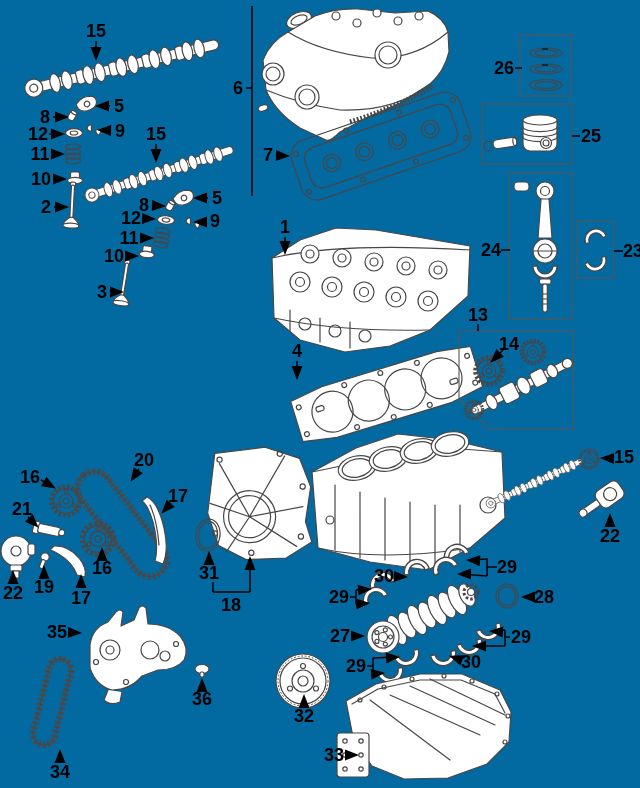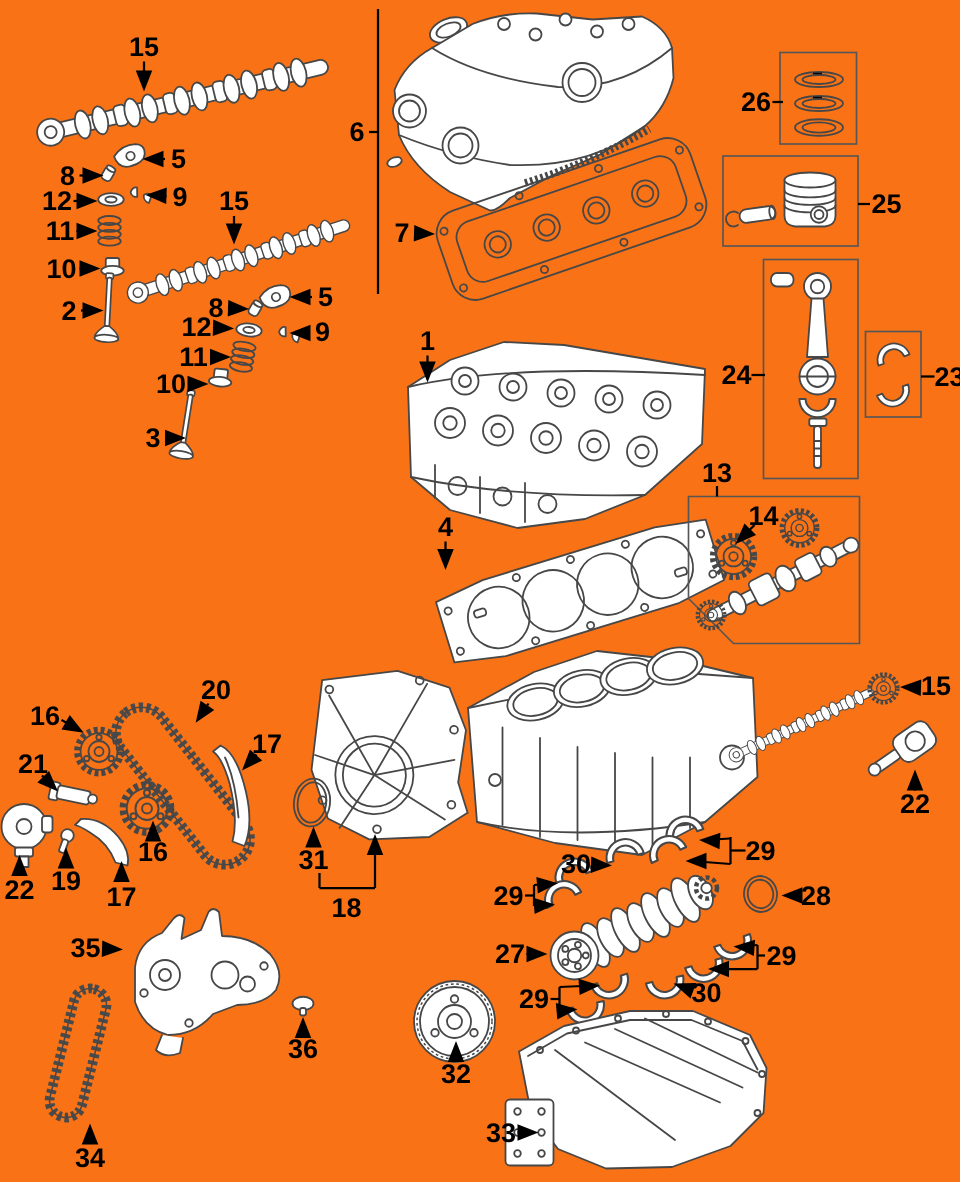--- a/index.html
+++ b/index.html
@@ -1,16 +1,16 @@
 <!DOCTYPE html>
 <html><head>
 <meta charset="utf-8">
 <style>
   html,body{margin:0;padding:0;background:#fff;}
-  .stage{width:640px;height:788px;background:#f97316;position:relative;overflow:hidden;}
+  .stage{width:640px;height:788px;background:#0369a1;position:relative;overflow:hidden;}
   svg{display:block;}
   .art{fill:#ffffff;stroke:#474747;stroke-width:1.2;stroke-linejoin:round;stroke-linecap:round;}
   .nf{fill:none;}
   .box{fill:none;stroke:#565656;stroke-width:1.1;}
   .lead{stroke:#000;stroke-width:1.5;fill:none;}
   .tip{fill:#000;stroke:none;}
   .num{font:bold 18px "Liberation Sans", sans-serif;fill:#000;text-anchor:middle;dominant-baseline:central;}
   .chain{fill:none;stroke:#4a4a4a;stroke-width:6.5;stroke-dasharray:2.6 2.2;}
   .chainline{fill:none;stroke:#474747;stroke-width:1;}
   .teeth{fill:none;stroke:#474747;stroke-width:4.2;stroke-dasharray:2.6 2;}

